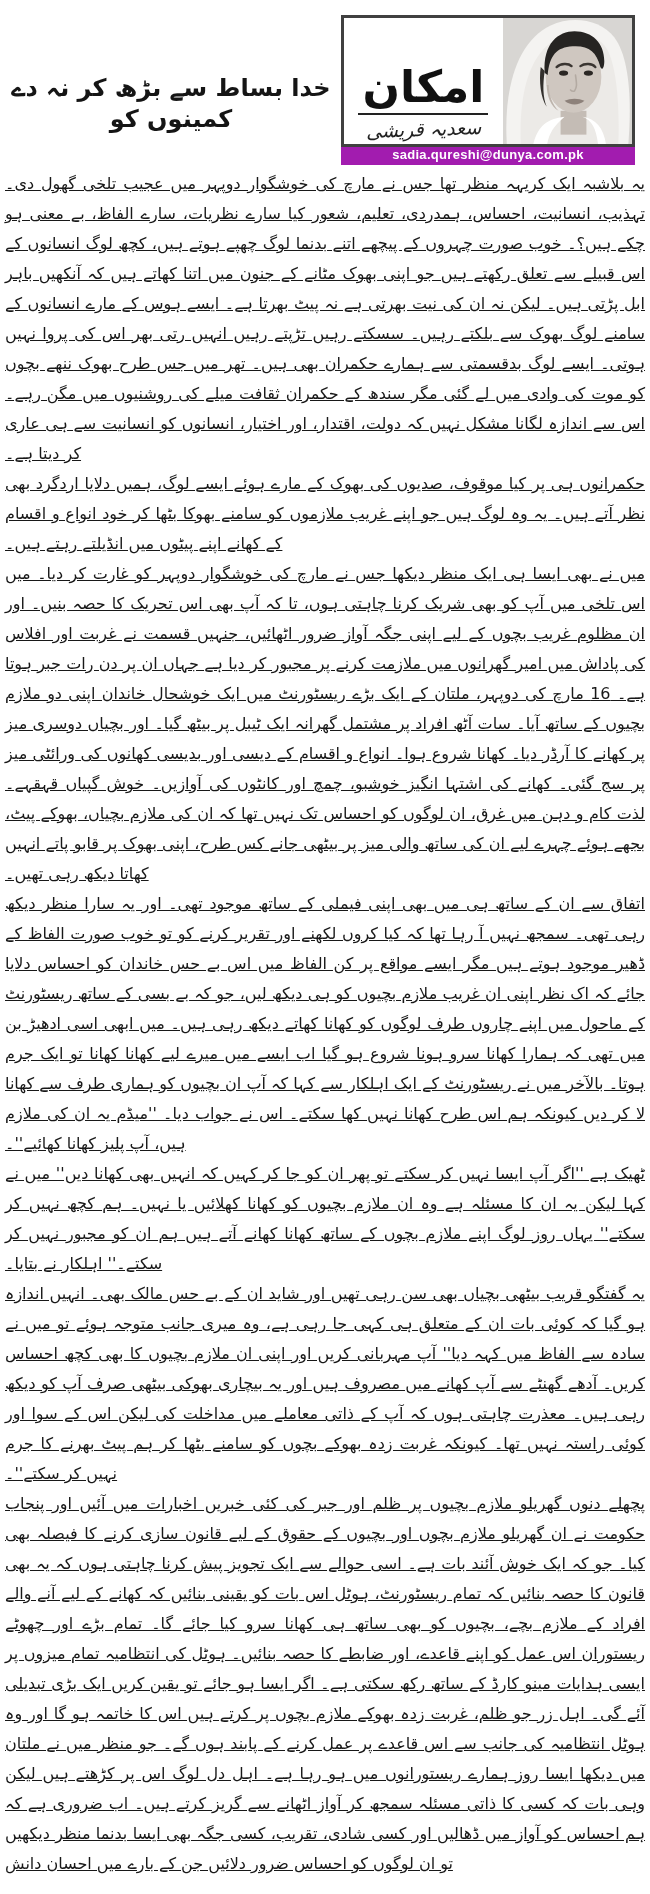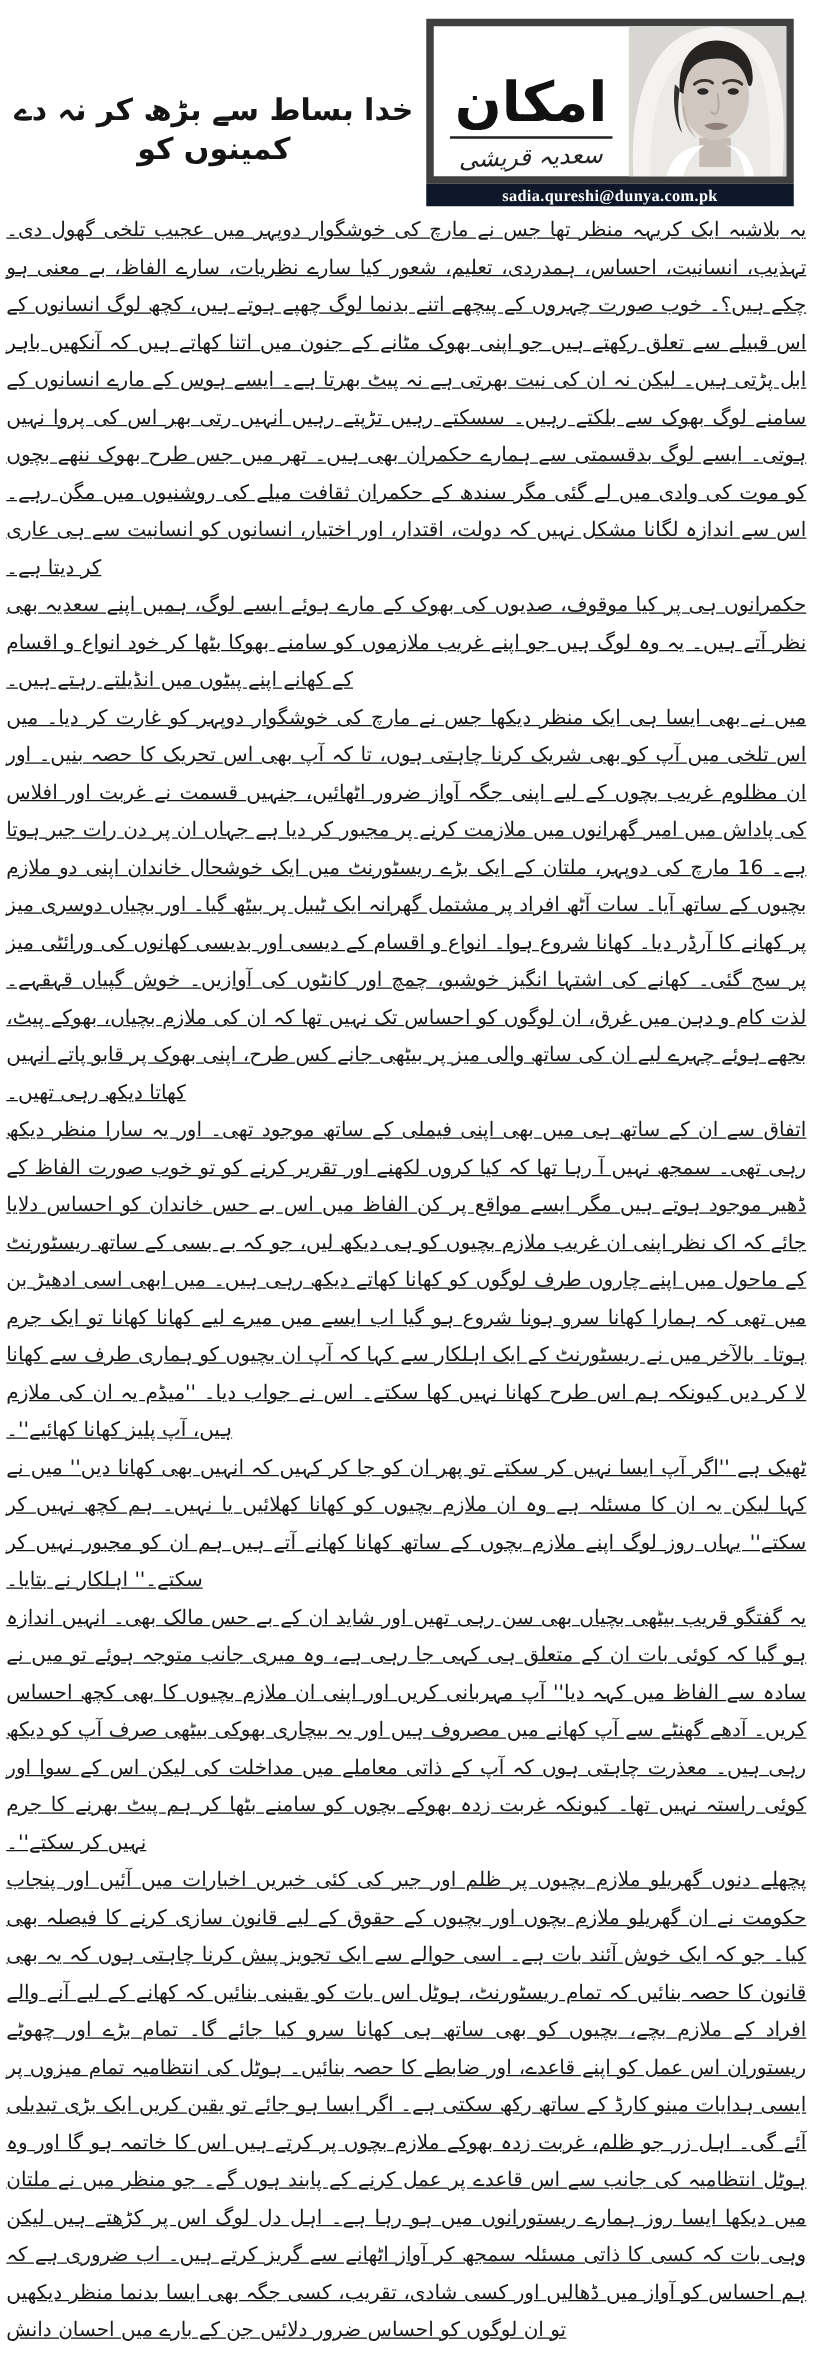--- a/index.html
+++ b/index.html
@@ -16,21 +16,21 @@
   
   .header { position:relative; width:650px; height:160px; }
   .headline {
     position:absolute; top:68px; left:6px; width:330px;
     direction:rtl; text-align:center;
     font-size:24px; font-weight:bold; color:#151515;
     line-height:1.3;
   }
   .masthead {
     position:absolute; top:10px; left:341px; width:294px; height:132px;
-    border:6px solid #404040; background:#ffffff;
+    border:3px solid #404040; background:#ffffff;
     display:flex; flex-direction:row;
   }
   .mast-left {
     width:160px; height:100%;
     display:flex; flex-direction:column; align-items:center; justify-content:flex-end;
     padding-bottom:2px;
   }
   .mast-title {
     direction:rtl;
     font-size:44px; font-weight:bold; color:#111;
@@ -41,24 +41,24 @@
     direction:rtl;
     font-size:19px; color:#222;
     font-style:italic;
     transform:rotate(-2deg);
     padding-bottom:2px;
   }
   .mast-photo { width:130px; height:100%; overflow:hidden; background:#dcdad7; }
   .mast-photo svg { display:block; width:100%; height:100%; }
   .email-bar {
     position:absolute; top:142px; left:341px; width:294px; height:18px;
-    background:#0f172a; color:#ffffff;
-    display:flex; align-items:flex-end; justify-content:center;
+    background:#a21caf; color:#ffffff;
+    display:flex; align-items:flex-start; justify-content:center;
     font-size:13px; font-weight:bold; letter-spacing:0.3px;
-    font-family:Liberation Serif, serif;
+    font-family:Liberation Sans, sans-serif;
   }
   
   .article-body {
     padding:4px 5px 0 5px;
     direction:rtl;
     text-align:justify;
     font-size:16px;
     line-height:30px;
     color:#181818;
   }
@@ -116,21 +116,21 @@
       </div>
     </div>
 
     <div class="email-bar">
       <span>sadia.qureshi@dunya.com.pk</span>
     </div>
   </div>
 
   <div class="article-body">
     <p>یہ بلاشبہ ایک کریہہ منظر تھا جس نے مارچ کی خوشگوار دوپہر میں عجیب تلخی گھول دی۔ تہذیب، انسانیت، احساس، ہمدردی، تعلیم، شعور کیا سارے نظریات، سارے الفاظ، بے معنی ہو چکے ہیں؟۔ خوب صورت چہروں کے پیچھے اتنے بدنما لوگ چھپے ہوتے ہیں، کچھ لوگ انسانوں کے اس قبیلے سے تعلق رکھتے ہیں جو اپنی بھوک مٹانے کے جنون میں اتنا کھاتے ہیں کہ آنکھیں باہر ابل پڑتی ہیں۔ لیکن نہ ان کی نیت بھرتی ہے نہ پیٹ بھرتا ہے۔ ایسے ہوس کے مارے انسانوں کے سامنے لوگ بھوک سے بلکتے رہیں۔ سسکتے رہیں تڑپتے رہیں انہیں رتی بھر اس کی پروا نہیں ہوتی۔ ایسے لوگ بدقسمتی سے ہمارے حکمران بھی ہیں۔ تھر میں جس طرح بھوک ننھے بچوں کو موت کی وادی میں لے گئی مگر سندھ کے حکمران ثقافت میلے کی روشنیوں میں مگن رہے۔ اس سے اندازہ لگانا مشکل نہیں کہ دولت، اقتدار، اور اختیار، انسانوں کو انسانیت سے ہی عاری کر دیتا ہے۔</p>
-    <p>حکمرانوں ہی پر کیا موقوف، صدیوں کی بھوک کے مارے ہوئے ایسے لوگ، ہمیں اپنے سعدیہ بھی نظر آتے ہیں۔ یہ وہ لوگ ہیں جو اپنے غریب ملازموں کو سامنے بھوکا بٹھا کر خود انواع و اقسام کے کھانے اپنے پیٹوں میں انڈیلتے رہتے ہیں۔</p>
+    <p>حکمرانوں ہی پر کیا موقوف، صدیوں کی بھوک کے مارے ہوئے ایسے لوگ، ہمیں دلایا اردگرد بھی نظر آتے ہیں۔ یہ وہ لوگ ہیں جو اپنے غریب ملازموں کو سامنے بھوکا بٹھا کر خود انواع و اقسام کے کھانے اپنے پیٹوں میں انڈیلتے رہتے ہیں۔</p>
     <p>میں نے بھی ایسا ہی ایک منظر دیکھا جس نے مارچ کی خوشگوار دوپہر کو غارت کر دیا۔ میں اس تلخی میں آپ کو بھی شریک کرنا چاہتی ہوں، تا کہ آپ بھی اس تحریک کا حصہ بنیں۔ اور ان مظلوم غریب بچوں کے لیے اپنی جگہ آواز ضرور اٹھائیں، جنہیں قسمت نے غربت اور افلاس کی پاداش میں امیر گھرانوں میں ملازمت کرنے پر مجبور کر دیا ہے جہاں ان پر دن رات جبر ہوتا ہے۔ 16 مارچ کی دوپہر، ملتان کے ایک بڑے ریسٹورنٹ میں ایک خوشحال خاندان اپنی دو ملازم بچیوں کے ساتھ آیا۔ سات آٹھ افراد پر مشتمل گھرانہ ایک ٹیبل پر بیٹھ گیا۔ اور بچیاں دوسری میز پر کھانے کا آرڈر دیا۔ کھانا شروع ہوا۔ انواع و اقسام کے دیسی اور بدیسی کھانوں کی ورائٹی میز پر سج گئی۔ کھانے کی اشتہا انگیز خوشبو، چمچ اور کانٹوں کی آوازیں۔ خوش گپیاں قہقہے۔ لذت کام و دہن میں غرق، ان لوگوں کو احساس تک نہیں تھا کہ ان کی ملازم بچیاں، بھوکے پیٹ، بجھے ہوئے چہرے لیے ان کی ساتھ والی میز پر بیٹھی جانے کس طرح، اپنی بھوک پر قابو پاتے انہیں کھاتا دیکھ رہی تھیں۔</p>
     <p>اتفاق سے ان کے ساتھ ہی میں بھی اپنی فیملی کے ساتھ موجود تھی۔ اور یہ سارا منظر دیکھ رہی تھی۔ سمجھ نہیں آ رہا تھا کہ کیا کروں لکھنے اور تقریر کرنے کو تو خوب صورت الفاظ کے ڈھیر موجود ہوتے ہیں مگر ایسے مواقع پر کن الفاظ میں اس بے حس خاندان کو احساس دلایا جائے کہ اک نظر اپنی ان غریب ملازم بچیوں کو ہی دیکھ لیں، جو کہ بے بسی کے ساتھ ریسٹورنٹ کے ماحول میں اپنے چاروں طرف لوگوں کو کھانا کھاتے دیکھ رہی ہیں۔ میں ابھی اسی ادھیڑ بن میں تھی کہ ہمارا کھانا سرو ہونا شروع ہو گیا اب ایسے میں میرے لیے کھانا کھانا تو ایک جرم ہوتا۔ بالآخر میں نے ریسٹورنٹ کے ایک اہلکار سے کہا کہ آپ ان بچیوں کو ہماری طرف سے کھانا لا کر دیں کیونکہ ہم اس طرح کھانا نہیں کھا سکتے۔ اس نے جواب دیا۔ ''میڈم یہ ان کی ملازم ہیں، آپ پلیز کھانا کھائیے''۔</p>
     <p>ٹھیک ہے ''اگر آپ ایسا نہیں کر سکتے تو پھر ان کو جا کر کہیں کہ انہیں بھی کھانا دیں'' میں نے کہا لیکن یہ ان کا مسئلہ ہے وہ ان ملازم بچیوں کو کھانا کھلائیں یا نہیں۔ ہم کچھ نہیں کر سکتے'' یہاں روز لوگ اپنے ملازم بچوں کے ساتھ کھانا کھانے آتے ہیں ہم ان کو مجبور نہیں کر سکتے۔'' اہلکار نے بتایا۔</p>
     <p>یہ گفتگو قریب بیٹھی بچیاں بھی سن رہی تھیں اور شاید ان کے بے حس مالک بھی۔ انہیں اندازہ ہو گیا کہ کوئی بات ان کے متعلق ہی کہی جا رہی ہے، وہ میری جانب متوجہ ہوئے تو میں نے سادہ سے الفاظ میں کہہ دیا'' آپ مہربانی کریں اور اپنی ان ملازم بچیوں کا بھی کچھ احساس کریں۔ آدھے گھنٹے سے آپ کھانے میں مصروف ہیں اور یہ بیچاری بھوکی بیٹھی صرف آپ کو دیکھ رہی ہیں۔ معذرت چاہتی ہوں کہ آپ کے ذاتی معاملے میں مداخلت کی لیکن اس کے سوا اور کوئی راستہ نہیں تھا۔ کیونکہ غربت زدہ بھوکے بچوں کو سامنے بٹھا کر ہم پیٹ بھرنے کا جرم نہیں کر سکتے''۔</p>
     <p>پچھلے دنوں گھریلو ملازم بچیوں پر ظلم اور جبر کی کئی خبریں اخبارات میں آئیں اور پنجاب حکومت نے ان گھریلو ملازم بچوں اور بچیوں کے حقوق کے لیے قانون سازی کرنے کا فیصلہ بھی کیا۔ جو کہ ایک خوش آئند بات ہے۔ اسی حوالے سے ایک تجویز پیش کرنا چاہتی ہوں کہ یہ بھی قانون کا حصہ بنائیں کہ تمام ریسٹورنٹ، ہوٹل اس بات کو یقینی بنائیں کہ کھانے کے لیے آنے والے افراد کے ملازم بچے، بچیوں کو بھی ساتھ ہی کھانا سرو کیا جائے گا۔ تمام بڑے اور چھوٹے ریستوران اس عمل کو اپنے قاعدے، اور ضابطے کا حصہ بنائیں۔ ہوٹل کی انتظامیہ تمام میزوں پر ایسی ہدایات مینو کارڈ کے ساتھ رکھ سکتی ہے۔ اگر ایسا ہو جائے تو یقین کریں ایک بڑی تبدیلی آئے گی۔ اہل زر جو ظلم، غربت زدہ بھوکے ملازم بچوں پر کرتے ہیں اس کا خاتمہ ہو گا اور وہ ہوٹل انتظامیہ کی جانب سے اس قاعدے پر عمل کرنے کے پابند ہوں گے۔ جو منظر میں نے ملتان میں دیکھا ایسا روز ہمارے ریستورانوں میں ہو رہا ہے۔ اہل دل لوگ اس پر کڑھتے ہیں لیکن وہی بات کہ کسی کا ذاتی مسئلہ سمجھ کر آواز اٹھانے سے گریز کرتے ہیں۔ اب ضروری ہے کہ ہم احساس کو آواز میں ڈھالیں اور کسی شادی، تقریب، کسی جگہ بھی ایسا بدنما منظر دیکھیں تو ان لوگوں کو احساس ضرور دلائیں جن کے بارے میں احسان دانش</p>
   </div>
 
 </div>
 
 </body></html>

